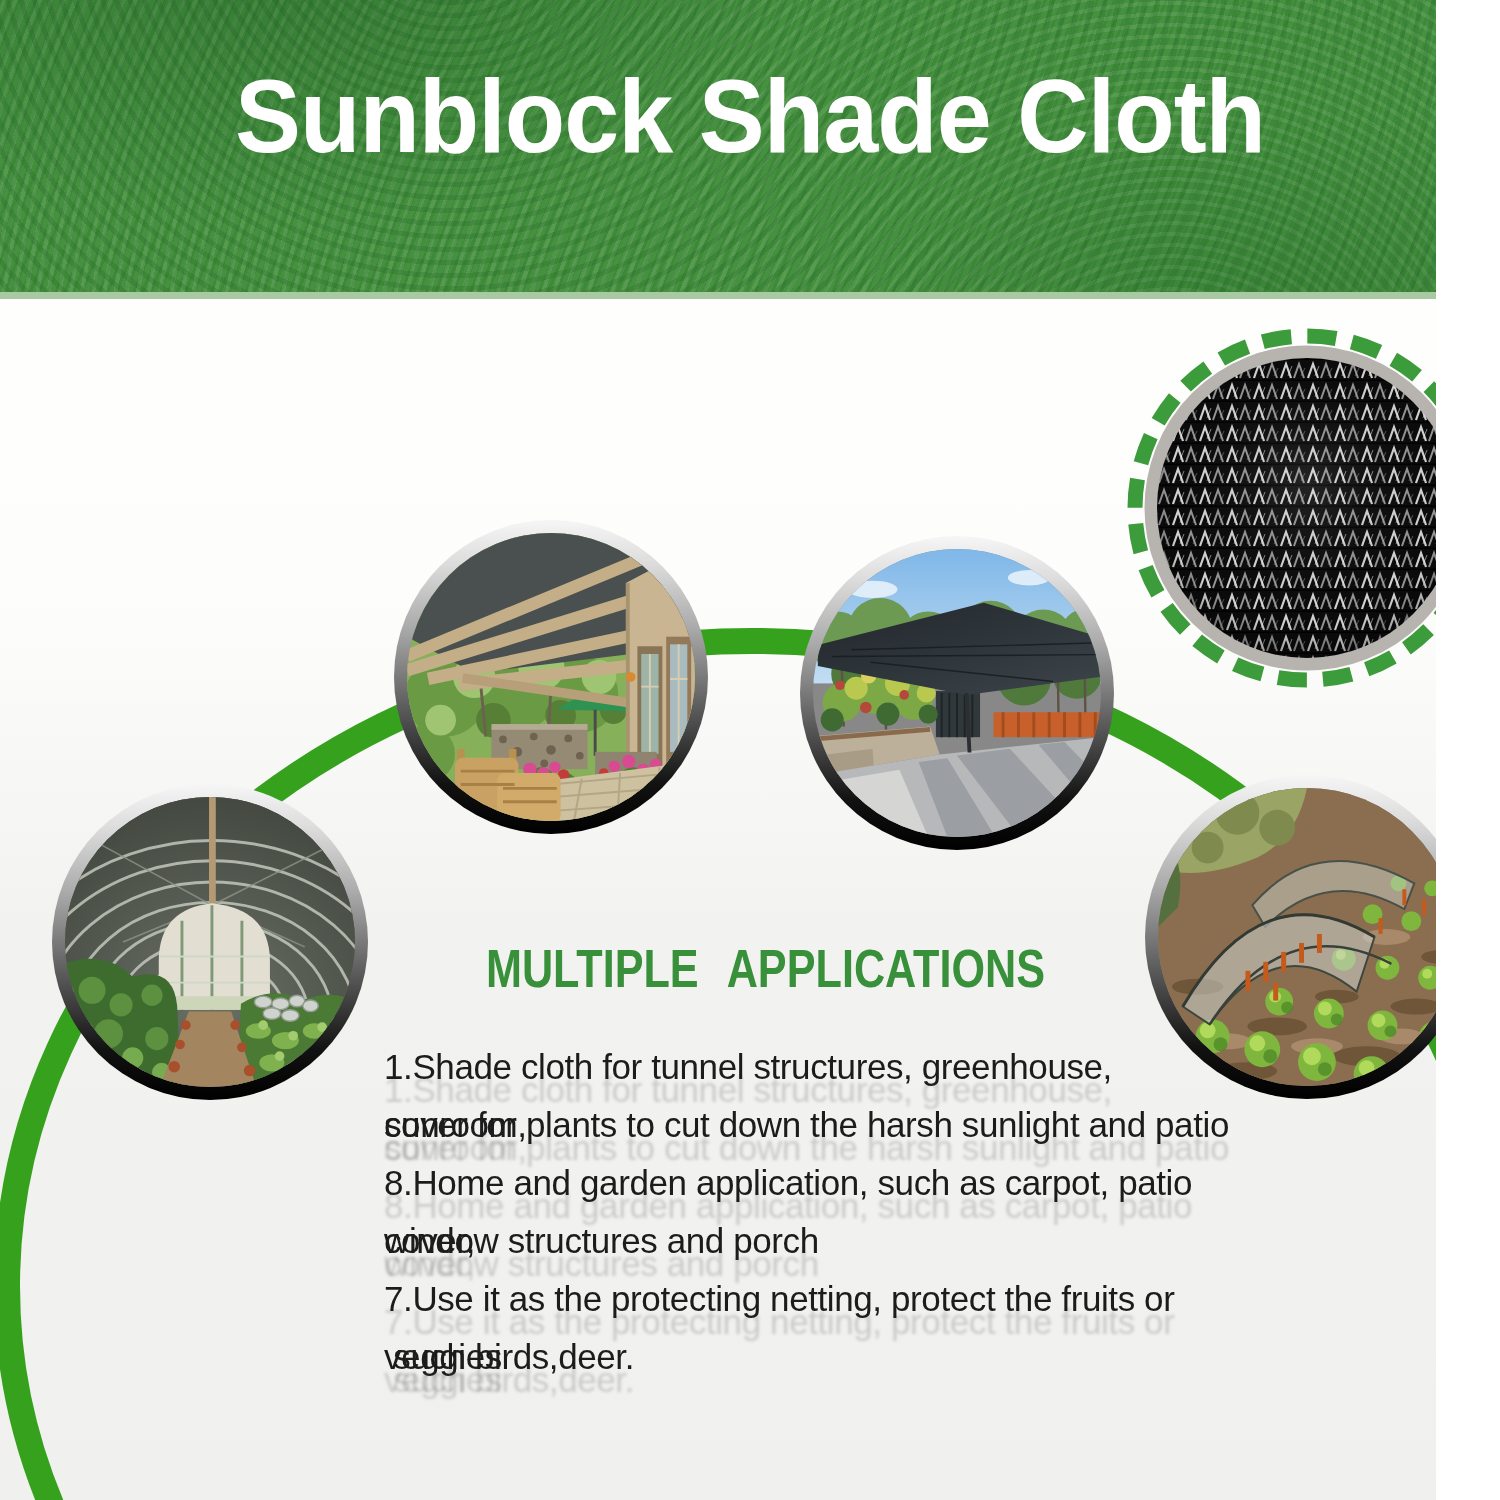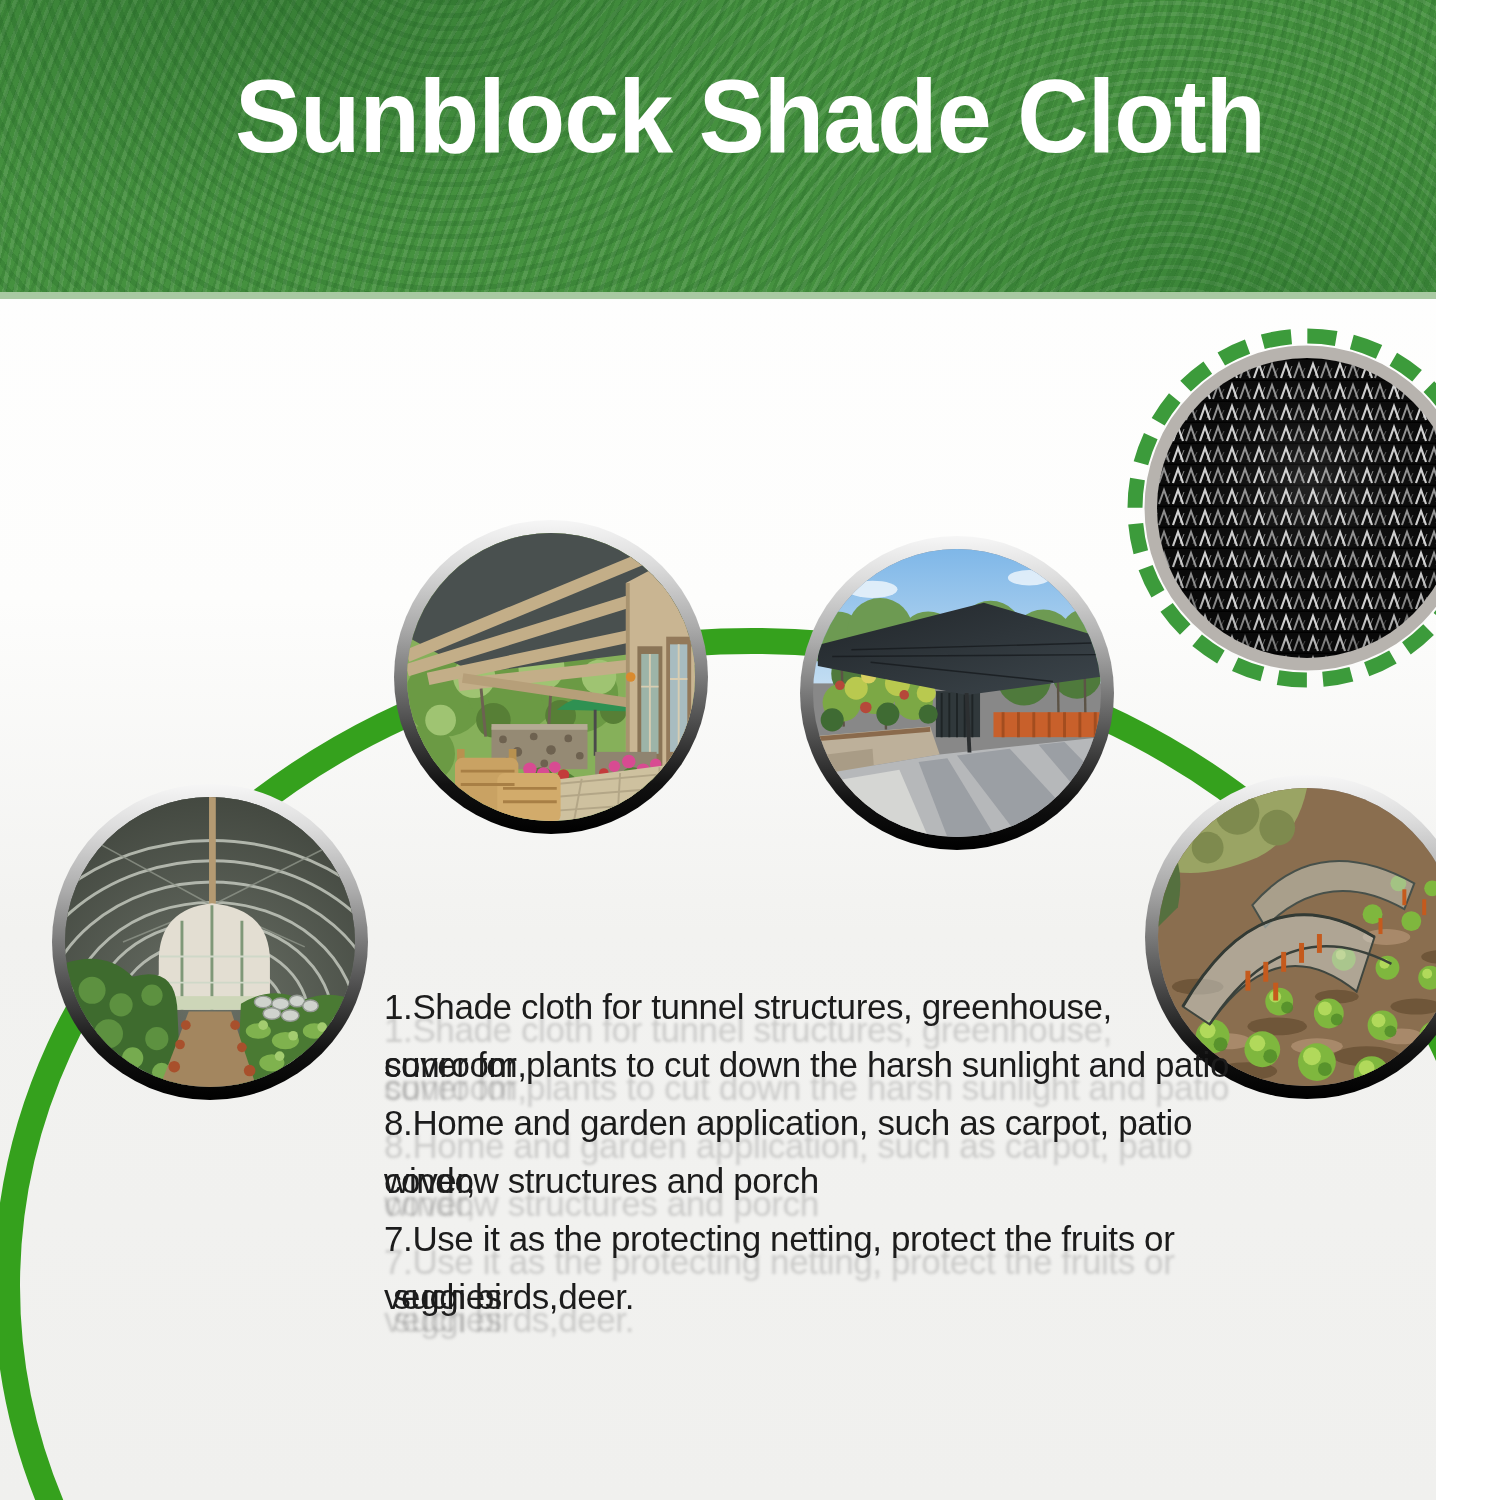--- a/index.html
+++ b/index.html
@@ -490,20 +490,21 @@
         </radialGradient>
       </defs>
       <circle cx="190" cy="190" r="172" fill="none" stroke="#3c9b3b" stroke-width="15" stroke-dasharray="29 16.03"></circle>
       <circle cx="190" cy="190" r="156" fill="#ffffff" stroke="#b7b3ae" stroke-width="13"></circle>
       <circle cx="190" cy="190" r="150" fill="url(#knit)"></circle>
       <circle cx="190" cy="190" r="150" fill="url(#knitshade)"></circle>
     </svg>
   </div>
 
   <section class="apps">
+    <h2><span class="cond">MULTIPLE APPLICATIONS</span></h2>
     <div class="lines">
       <div class="body-line">1.Shade cloth for tunnel structures, greenhouse, sunroom,</div>
       <div class="body-line">cover for plants to cut down the harsh sunlight and patio</div>
       <div class="body-line">8.Home and garden application, such as carpot, patio cover,</div>
       <div class="body-line">window structures and porch</div>
       <div class="body-line">7.Use it as the protecting netting, protect the fruits or veggies</div>
       <div class="body-line"> such birds,deer.</div>
     </div>
   </section>
 

